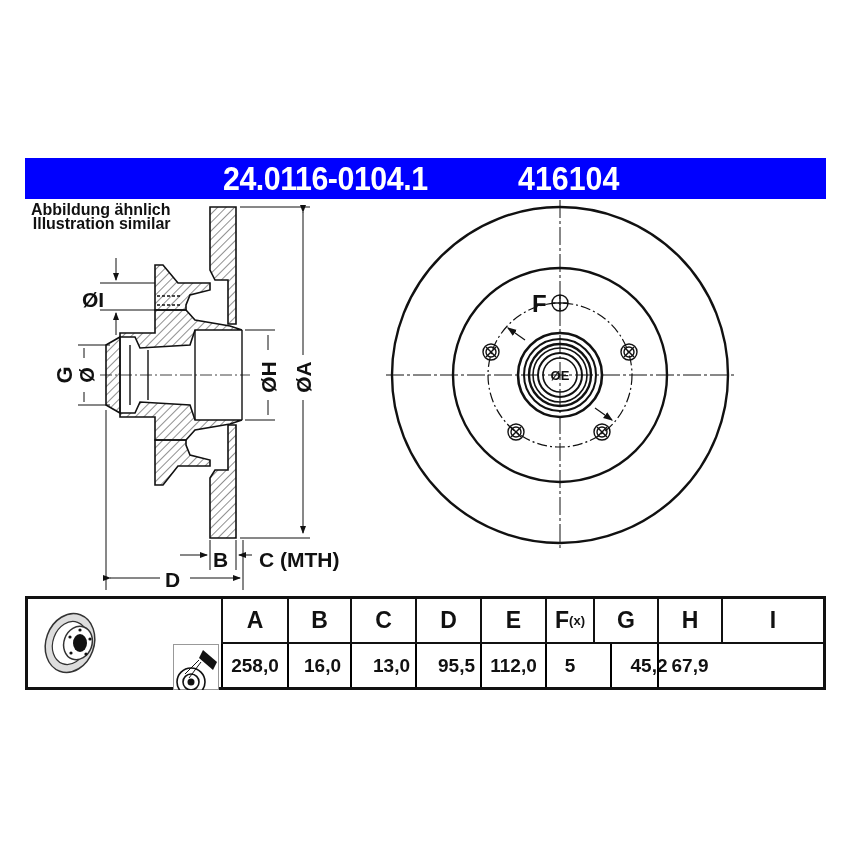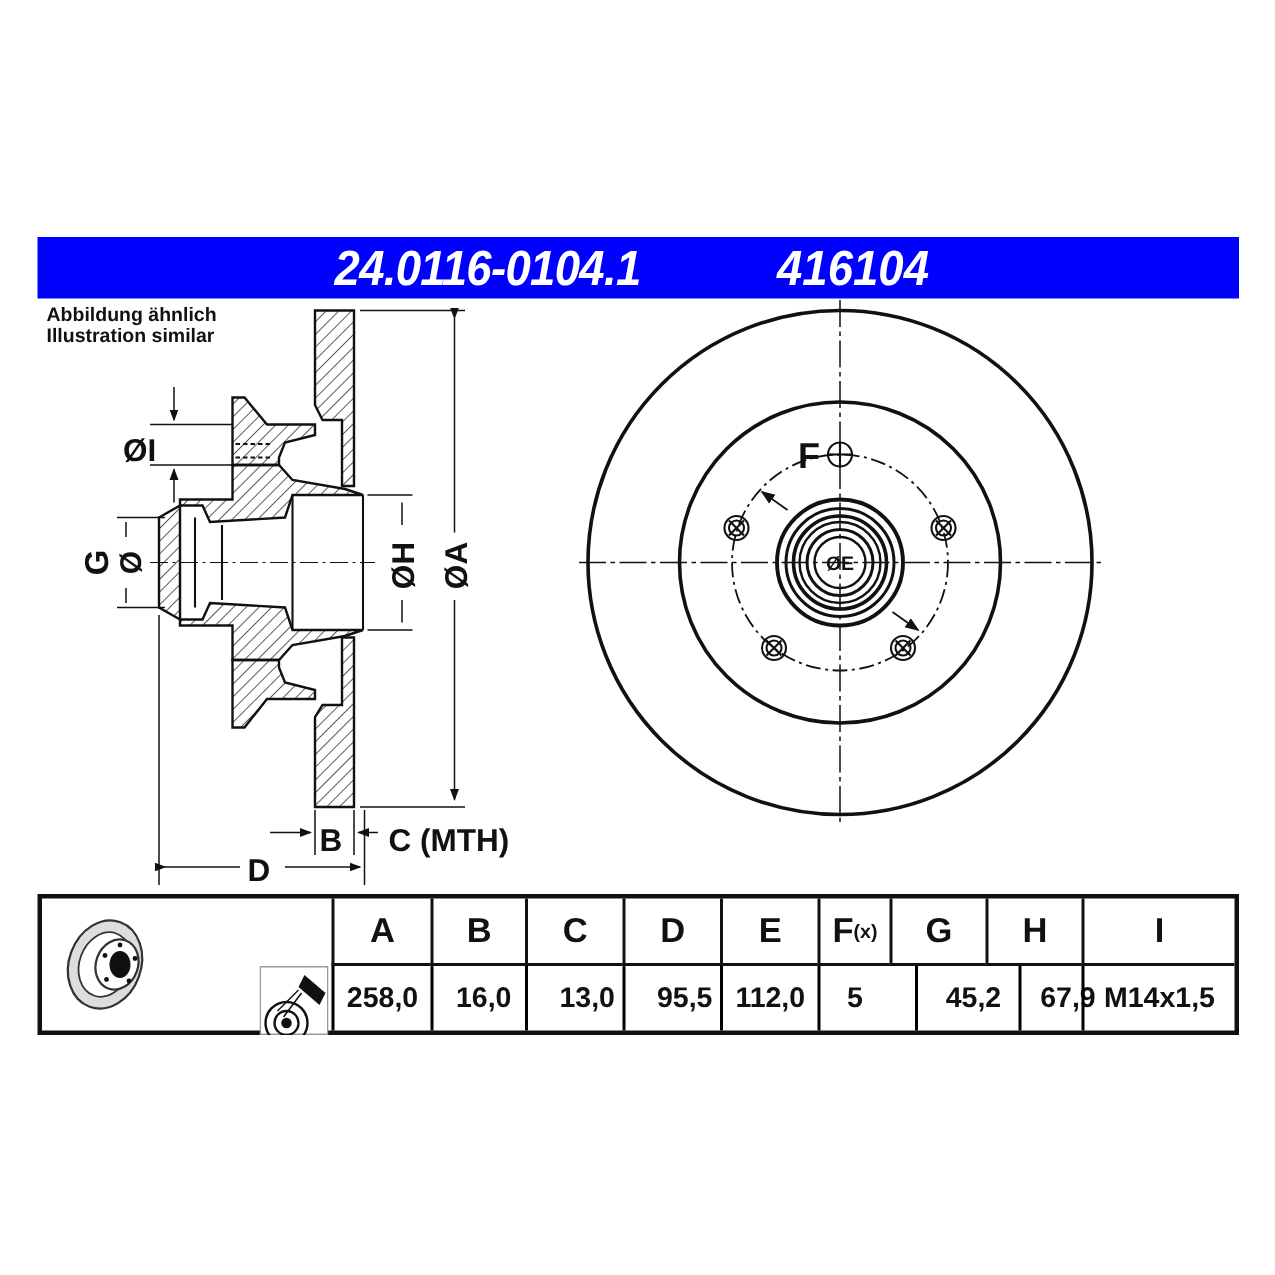--- a/index.html
+++ b/index.html
@@ -1,20 +1,20 @@
 <!DOCTYPE html>
 <html><head>
 <meta charset="utf-8">
 <style>
   html, body { margin:0; padding:0; background:#fff; }
   body { width:850px; height:850px; position:relative; overflow:hidden; font-family:"Liberation Sans", sans-serif; }
-  .banner { position:absolute; left:25px; top:158px; width:801px; height:41px; background:#0000ff; color:#fff;font-style:italic; }
+  .banner { position:absolute; left:25px; top:158px; width:801px; height:41px; background:#0000ff; color:#fff; }
   .banner .pn { position:absolute; left:198px; top:2px; font-size:33px; font-weight:bold; letter-spacing:-0.5px; transform:scaleX(0.92); transform-origin:left; }
   .banner .ref { position:absolute; left:493px; top:2px; font-size:33px; font-weight:bold; transform:scaleX(0.92); transform-origin:left; }
-  .note { position:absolute; left:31px; top:203px; font-size:13px; font-weight:bold; line-height:14px; color:#111; }
+  .note { position:absolute; left:31px; top:203px; font-size:16px; font-weight:bold; line-height:14px; color:#111;text-align:right; }
   svg.draw { position:absolute; left:0; top:0; }
   .tbl { position:absolute; left:25px; top:596px; width:801px; height:94px; border:3px solid #111; box-sizing:border-box; }
   .cell { position:absolute; box-sizing:border-box; display:flex; align-items:center; justify-content:center; font-weight:bold; color:#111; }
   .hdr { top:0; height:45px; font-size:23px; border-left:2px solid #111; border-bottom:2px solid #111; }
   .val { top:45px; height:43px; font-size:19px; border-left:2px solid #000000; }
   .fx small { font-size:13px; font-weight:bold; }
 </style>
 </head>
 <body>
 
@@ -186,15 +186,14 @@
   <div class="cell hdr" style="left:629px;width:64px">H</div>
   <div class="cell hdr" style="left:693px;width:102px">I</div>
 
   <div class="cell val" style="left:193px;width:66px">258,0</div>
   <div class="cell val" style="left:259px;width:69px">16,0</div>
   <div class="cell val" style="left:322px;width:81px">13,0</div>
   <div class="cell val" style="left:387px;width:81px">95,5</div>
   <div class="cell val" style="left:452px;width:65px">112,0</div>
   <div class="cell val" style="left:517px;width:48px">5</div>
   <div class="cell val" style="left:582px;width:76px">45,2</div>
-  <div class="cell val" style="left:651px;width:64px">67,9</div>
-  <div class="cell val" style="left:693px;width:102px">M14x1,5</div>
+  <div class="cell val" style="left:629px;width:64px">67,9</div>
 </div>
 
 </body></html>

